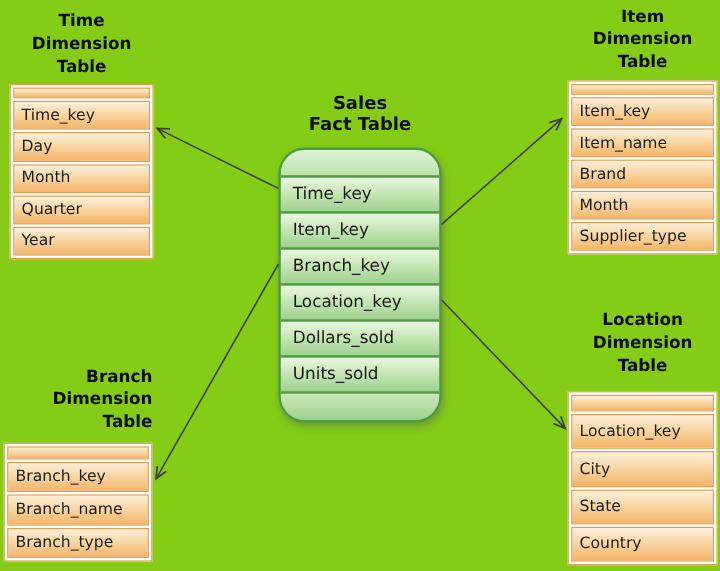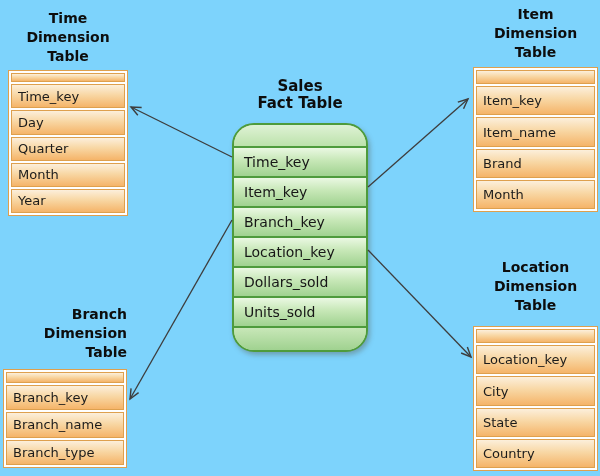--- a/index.html
+++ b/index.html
@@ -1,17 +1,17 @@
 <!DOCTYPE html>
 <html><head>
 <meta charset="utf-8">
 <style>
   html,body { margin:0; padding:0; background:#ffffff; }
   .canvas {
-    position:relative; width:600px; height:476px; background:#7dd3fc;
+    position:relative; width:600px; height:476px; background:#84cc16;
     font-family:"DejaVu Sans","Liberation Sans",sans-serif; overflow:hidden;
   }
   
   .dim-title {
     position:absolute; text-align:center; font-weight:bold;
     font-size:14px; line-height:19px; color:#0d0d0d; white-space:nowrap;
   }
   .fact-title {
     position:absolute; text-align:center; font-weight:bold;
     font-size:15px; line-height:17px; color:#0d0d0d; white-space:nowrap;
@@ -57,36 +57,37 @@
 
   <div class="dim-title" style="left:8px; top:9px; width:120px;">
     <div>Time</div>
     <div>Dimension</div>
     <div>Table</div>
   </div>
   <div class="dim-table" style="left:8px; top:70px; width:120px; height:146px;">
     <div class="dim-row"></div>
     <div class="dim-row">Time_key</div>
     <div class="dim-row">Day</div>
+    <div class="dim-row">Month</div>
     <div class="dim-row">Quarter</div>
-    <div class="dim-row">Month</div>
     <div class="dim-row">Year</div>
   </div>
 
   <div class="dim-title" style="left:473px; top:5px; width:125px;">
     <div>Item</div>
     <div>Dimension</div>
     <div>Table</div>
   </div>
   <div class="dim-table" style="left:473px; top:67px; width:125px; height:145px;">
     <div class="dim-row"></div>
     <div class="dim-row">Item_key</div>
     <div class="dim-row">Item_name</div>
     <div class="dim-row">Brand</div>
     <div class="dim-row">Month</div>
+    <div class="dim-row">Supplier_type</div>
   </div>
 
   <div class="dim-title" style="left:3px; top:305px; width:124px;text-align:right;">
     <div>Branch</div>
     <div>Dimension</div>
     <div>Table</div>
   </div>
   <div class="dim-table" style="left:3px; top:369px; width:124px; height:99px;">
     <div class="dim-row"></div>
     <div class="dim-row">Branch_key</div>

